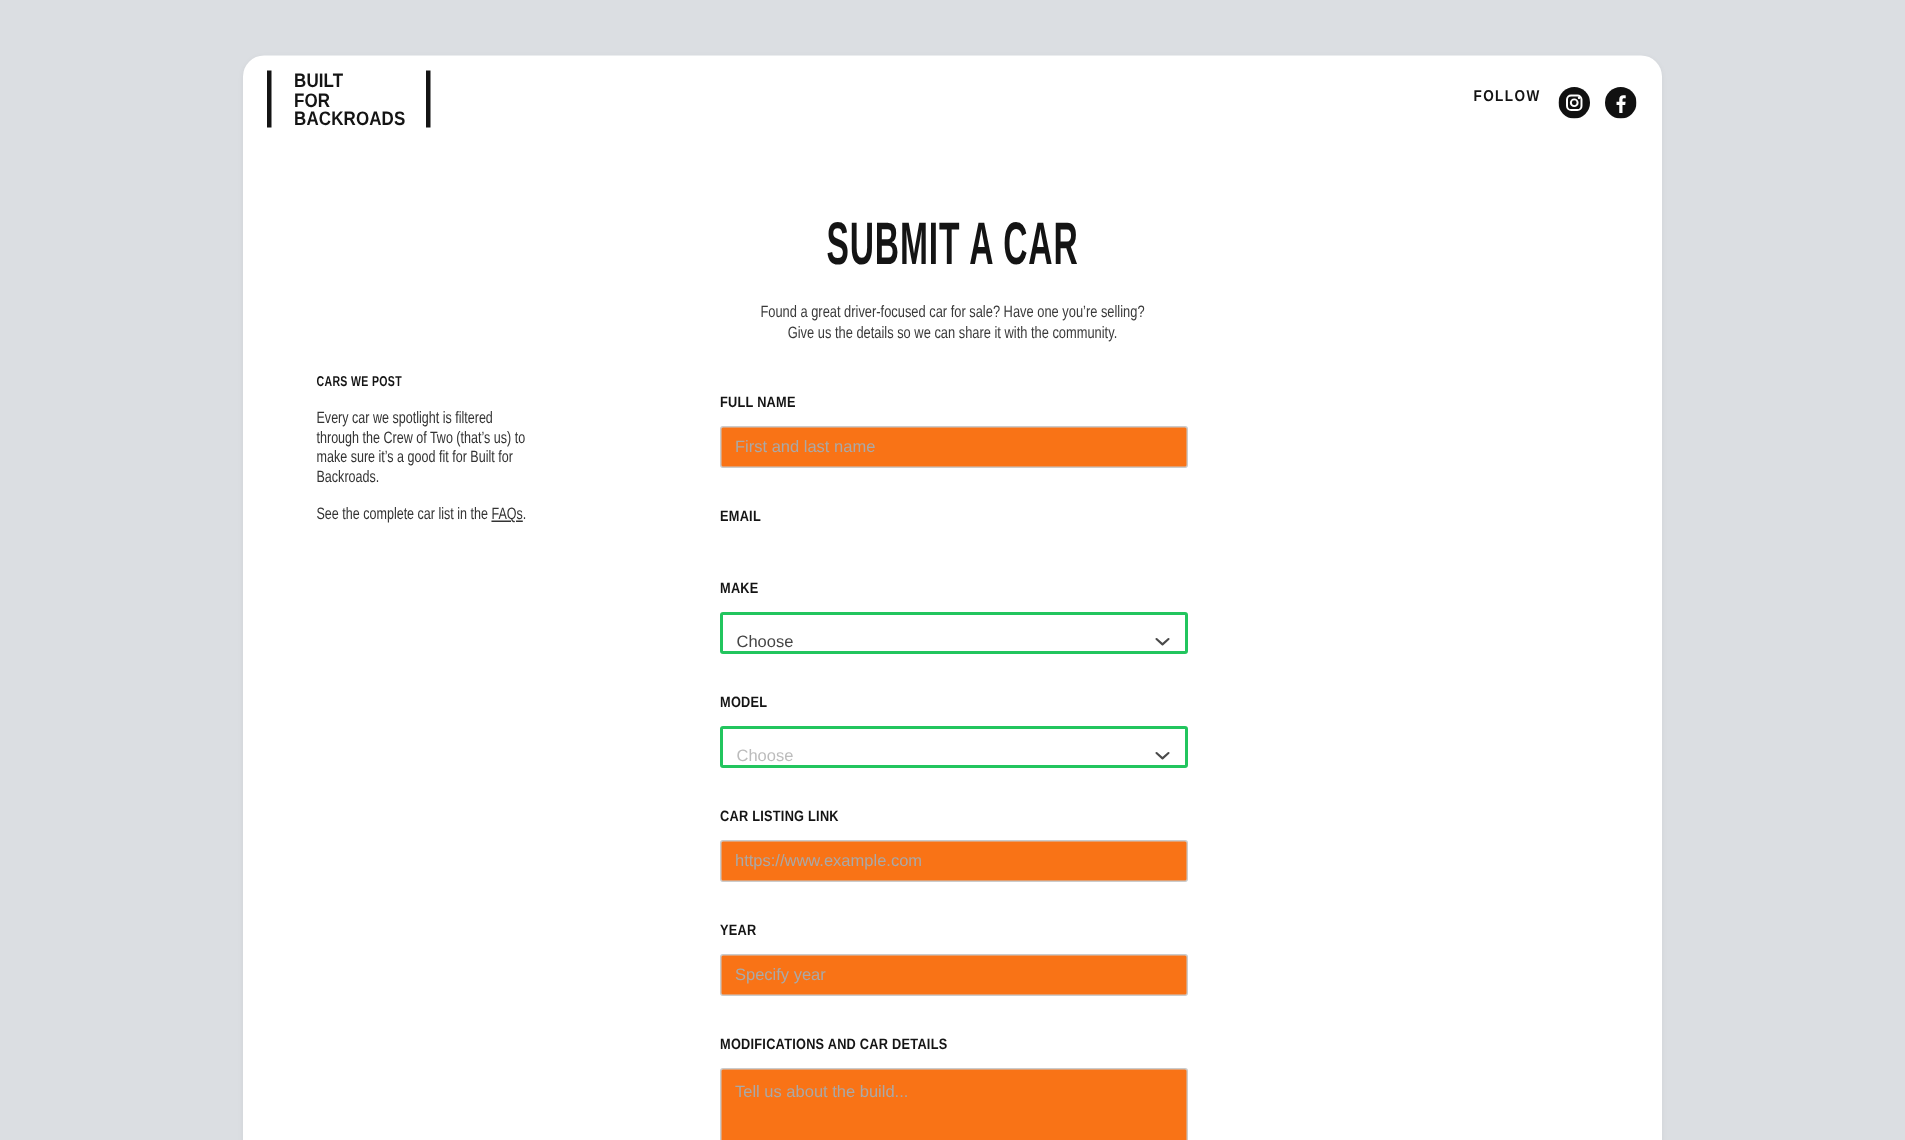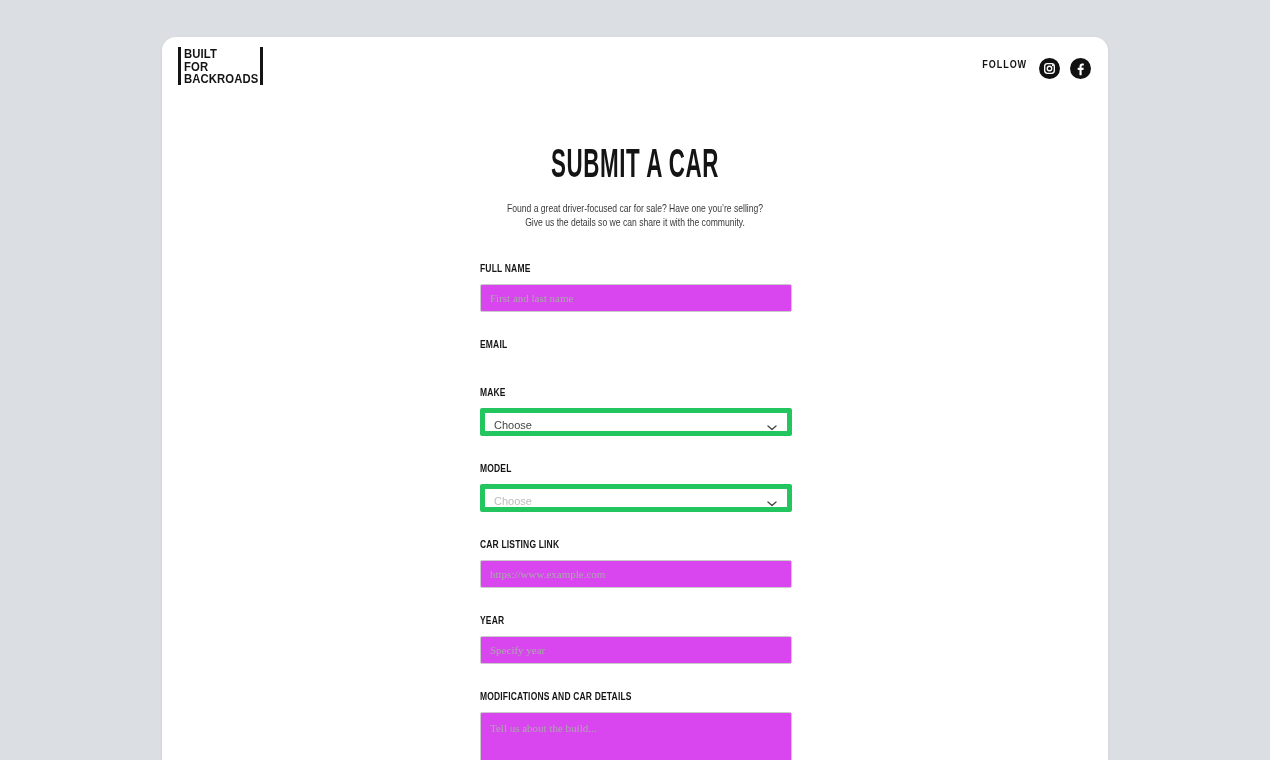--- a/index.html
+++ b/index.html
@@ -14,21 +14,21 @@
     left: 162px; top: 37px;
     width: 946px; height: 790px;
     background: #ffffff;
     border-radius: 14px;
     box-shadow: 0 1px 4px rgba(0,0,0,0.05);
   }
 
   
   .logo {
     position: absolute; left: 16px; top: 10px;
-    display: flex; align-items: stretch; gap: 3px;
+    display: flex; align-items: stretch; gap: 15px;
     cursor: pointer;
   }
   .logo-bar { width: 3px; background: #141414; height: 38px; }
   .logo-text {
     width: 73px;
     font-size: 13px; line-height: 12.6px; font-weight: 700;
     color: #141414; letter-spacing: 0.1px;
     transform: scaleX(0.87); transform-origin: 0 50%;
     white-space: pre-line;
     padding-top: 1px;
@@ -88,33 +88,33 @@
     display: inline-block;
     font-size: 10px; line-height: 10px; font-weight: 700;
     letter-spacing: 0.2px; color: #141414;
     transform: scaleX(0.85); transform-origin: 0 50%;
     white-space: nowrap;
     margin-bottom: 10px;
   }
   .text-input, .field-textarea {
     display: block; width: 100%;
     border: 1px solid #cbcbcb; border-radius: 2px;
-    background: #d946ef;
-    font-family: Liberation Serif, serif;
+    background: #f97316;
+    font-family: Liberation Sans, sans-serif;
     font-size: 11px; color: #333333;
     outline: none;
   }
   .text-input { height: 28px; padding: 0 9px; }
   .field-textarea { height: 92px; padding: 8px 9px; resize: none; line-height: 14px; }
   .text-input::placeholder, .field-textarea::placeholder { color: #a9a9a9; opacity: 1; }
   .select-box {
     width: 100%; height: 28px;
-    border: 5px solid #22c55e; border-radius: 2px;
+    border: 2px solid #22c55e; border-radius: 2px;
     background: #ffffff;
-    display: flex; align-items: flex-end; justify-content: space-between;
+    display: flex; align-items: center; justify-content: space-between;
     padding: 12px 10px 0 9px;
     cursor: pointer;
   }
   .select-value { font-size: 11px; }
   .select-value.enabled { color: #454545; }
   .select-value.disabled { color: #bcbcbc; }
   .chevron { display: block; }
 </style>
 </head>
 <body>
@@ -140,20 +140,28 @@
     <svg class="social-icon" viewBox="0 0 20 20">
       <circle cx="10" cy="10" r="10" fill="#111111"></circle>
       <path d="M11.1 16.5v-5.1h1.72l.26-2.0H11.1V8.1c0-.58.16-.97.99-.97h1.06V5.34c-.18-.02-.81-.08-1.54-.08-1.52 0-2.56.93-2.56 2.64v1.49H7.32v2.0h1.73v5.1h2.05z" fill="#ffffff"></path>
     </svg>
   </div>
 
   <h1 class="page-title">SUBMIT A CAR</h1>
   <div class="subtitle">Found a great driver-focused car for sale? Have one you’re selling?
 Give us the details so we can share it with the community.</div>
 
+  <aside class="sidebar">
+    <div class="sidebar-heading">CARS WE POST</div>
+    <p class="sidebar-paragraph">Every car we spotlight is filtered
+through the Crew of Two (that’s us) to
+make sure it’s a good fit for Built for
+Backroads.</p>
+    <p class="sidebar-note"><span>See the complete car list in the </span><a class="faq-link">FAQs</a><span>.</span></p>
+  </aside>
 
   <form class="form-col">
 
     <div class="field">
       <label class="field-label">FULL NAME</label>
       <input class="text-input" type="text" placeholder="First and last name" style="">
     </div>
 
     <div class="field">
       <label class="field-label">EMAIL</label>

